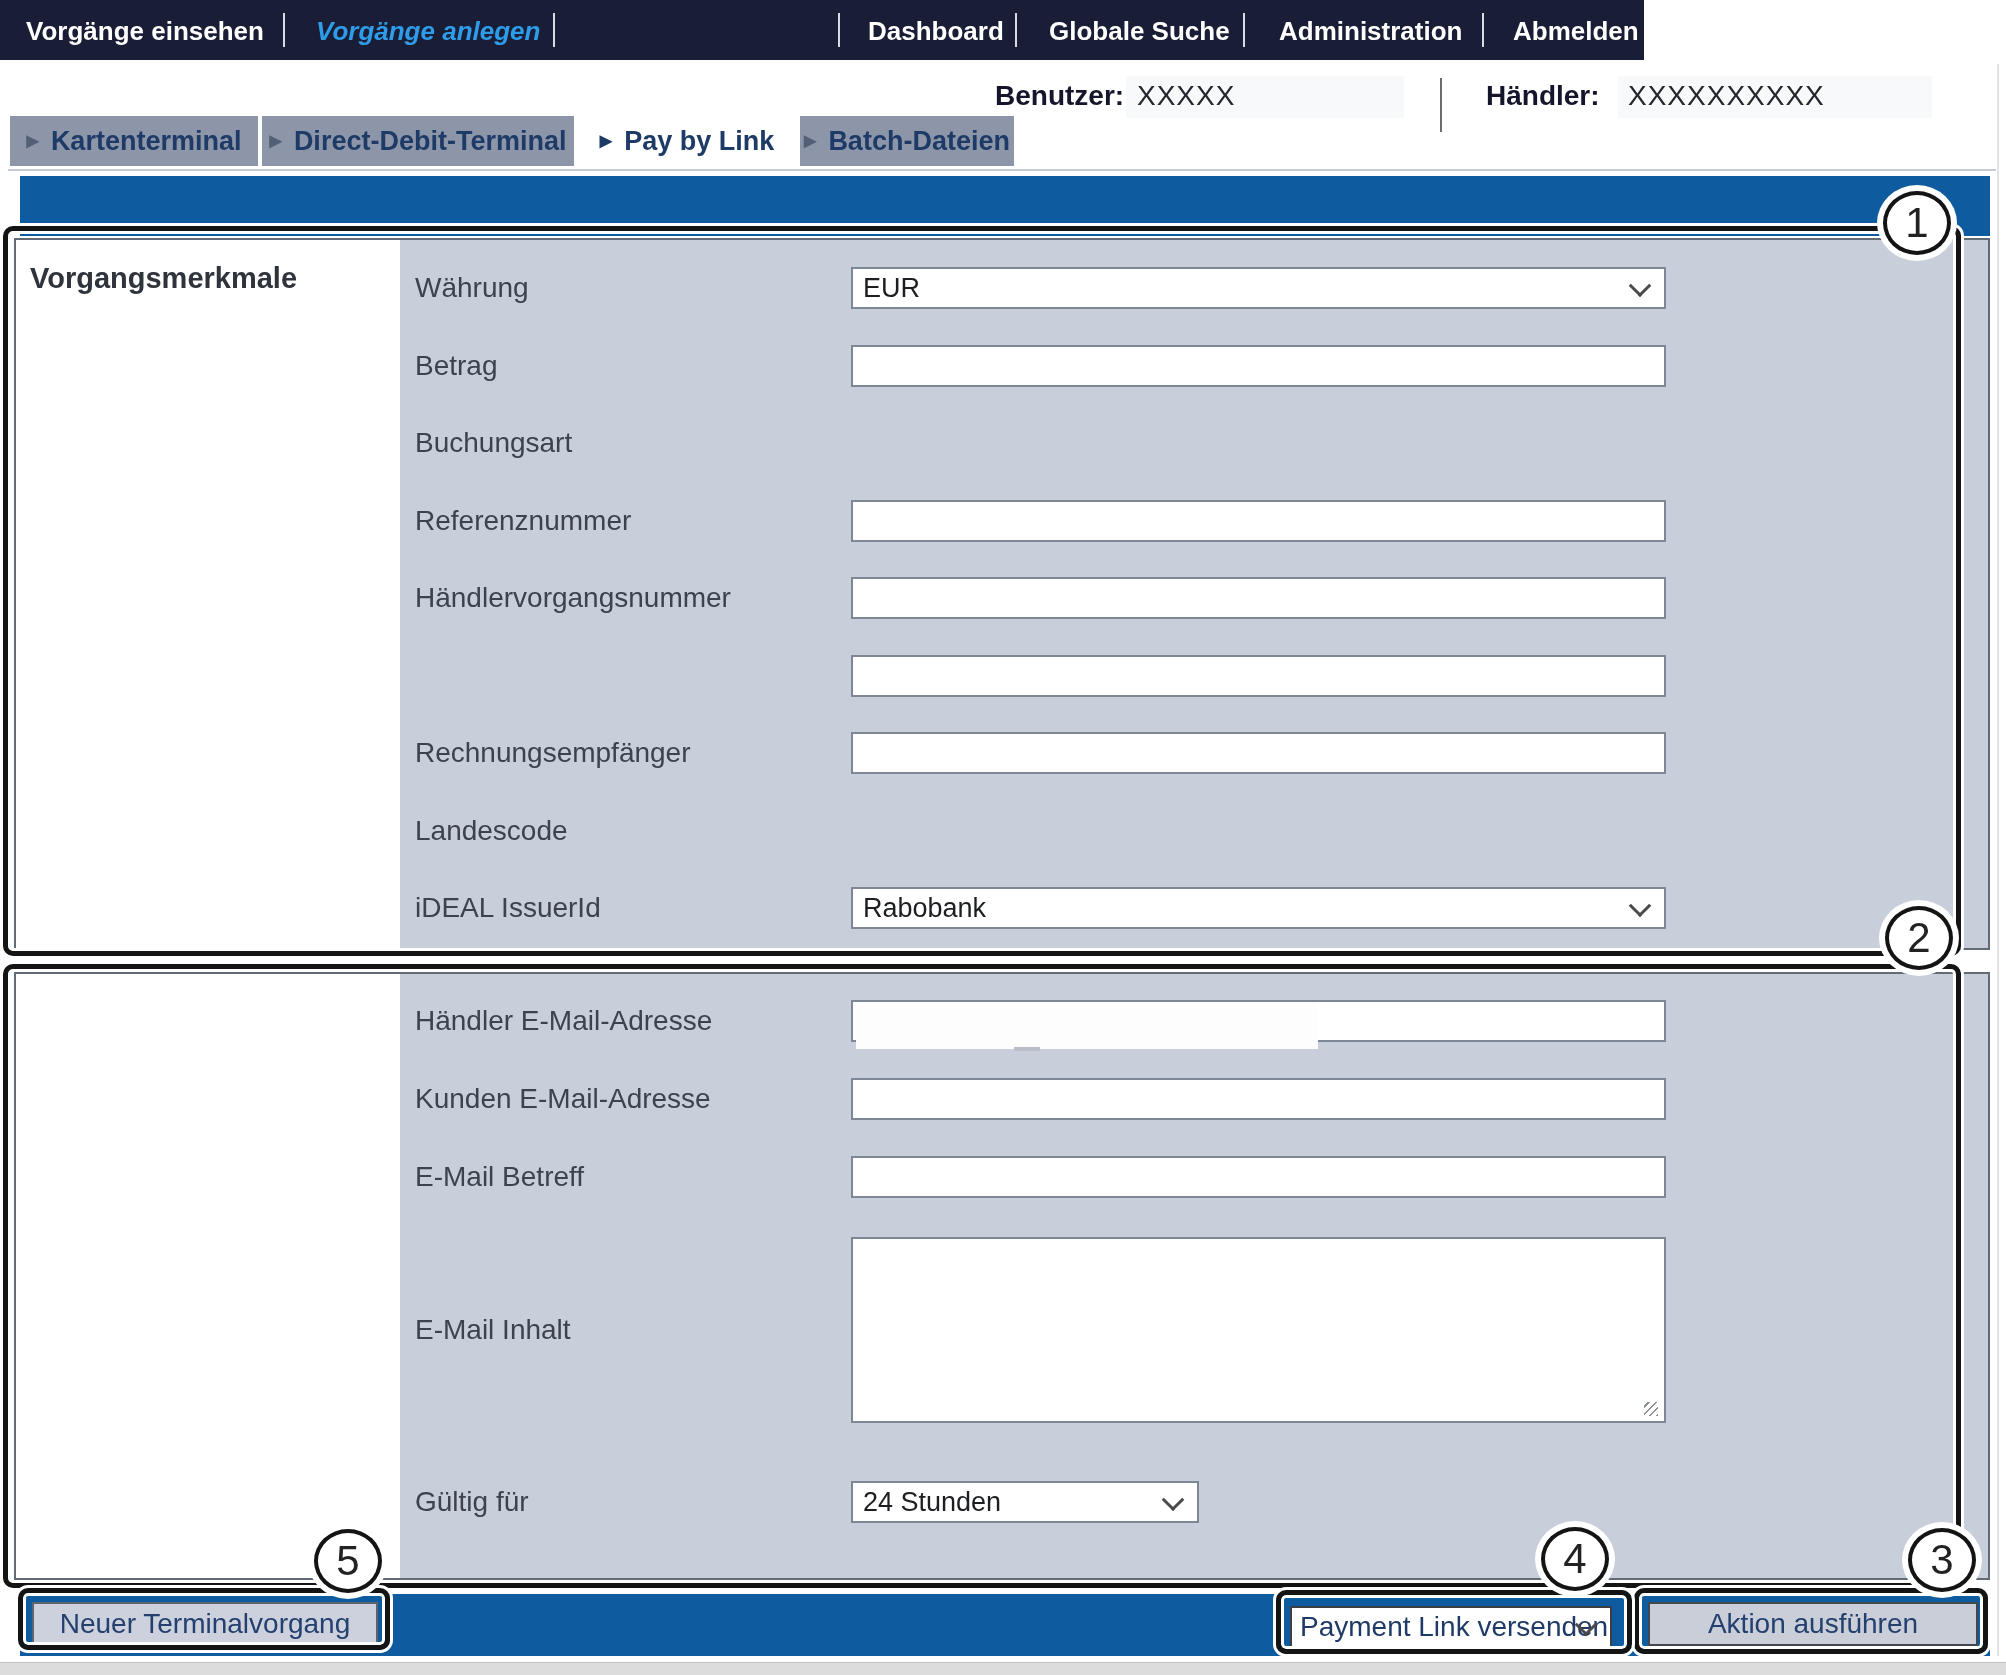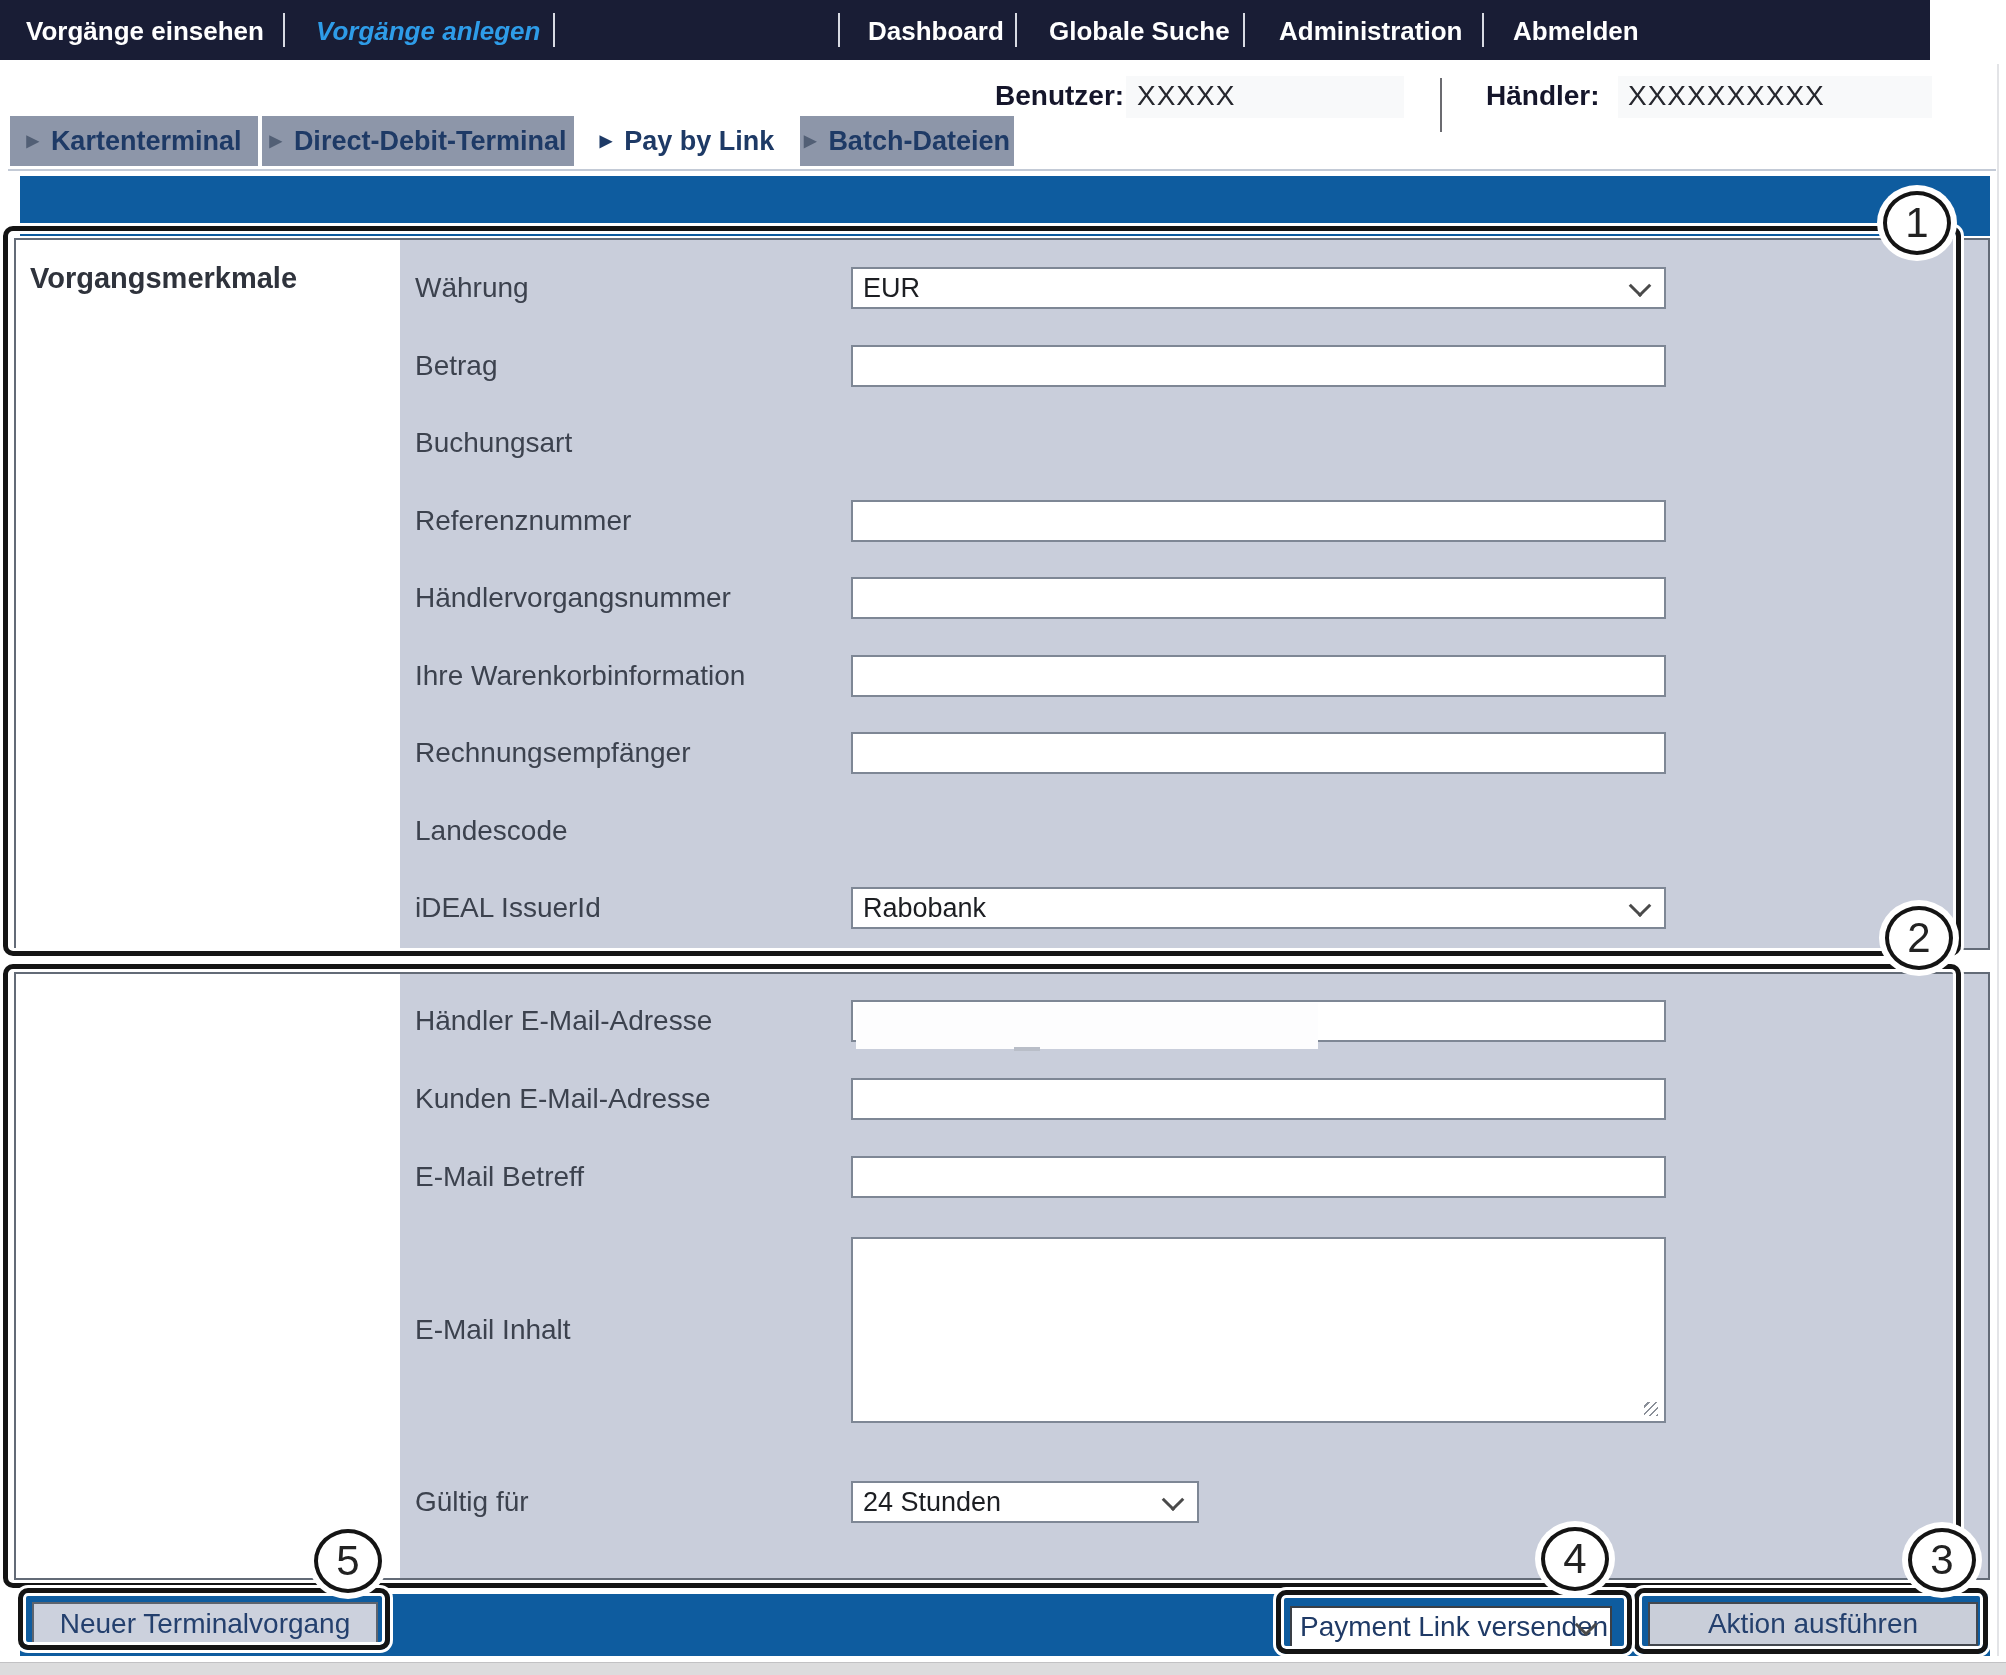--- a/index.html
+++ b/index.html
@@ -1,20 +1,20 @@
 <!DOCTYPE html>
 <html><head>
 <meta charset="utf-8">
 <style>
   html,body{margin:0;padding:0;background:#fff;}
   .screen{position:relative;width:2006px;height:1675px;background:#fff;overflow:hidden;
           font-family:"Liberation Sans",sans-serif;}
 
   
-  .navbar{position:absolute;left:0;top:0;width:1930px;height:60px;background:#191d35;}
+  .navbar{position:absolute;left:0;top:0;width:1644px;height:60px;background:#191d35;}
   .nav-item{position:absolute;top:0;height:60px;line-height:63px;color:#ffffff;
             font-weight:bold;font-size:26px;white-space:nowrap;cursor:pointer;}
   .nav-item.active{color:#2e9ce8;font-style:italic;}
   .nav-sep{position:absolute;top:13px;width:2px;height:34px;background:#d7dae2;}
 
   
   .redact{position:absolute;background:#f8f9fa;}
   .info-label{position:absolute;top:78px;height:36px;line-height:36px;font-weight:bold;
               font-size:28px;color:#15162b;white-space:nowrap;}
   .info-value{position:absolute;top:78px;height:36px;line-height:36px;
@@ -146,21 +146,20 @@
   <input class="ftext" style="top: 345px;" value="">
 
   <span class="flabel" style="top:422px">Buchungsart</span>
 
   <span class="flabel" style="top:500px">Referenznummer</span>
   <input class="ftext" style="top: 500px;" value="">
 
   <span class="flabel" style="top:577px">Händlervorgangsnummer</span>
   <input class="ftext" style="top: 577px;" value="">
 
-  <span class="flabel" style="top:655px">Ihre Warenkorbinformation</span>
   <input class="ftext" style="top: 655px;" value="">
 
   <span class="flabel" style="top:732px">Rechnungsempfänger</span>
   <input class="ftext" style="top: 732px;" value="">
 
   <span class="flabel" style="top:810px">Landescode</span>
 
   <span class="flabel" style="top:887px">iDEAL IssuerId</span>
   <div class="fselect" style="top:887px">
     <span>Rabobank</span>

